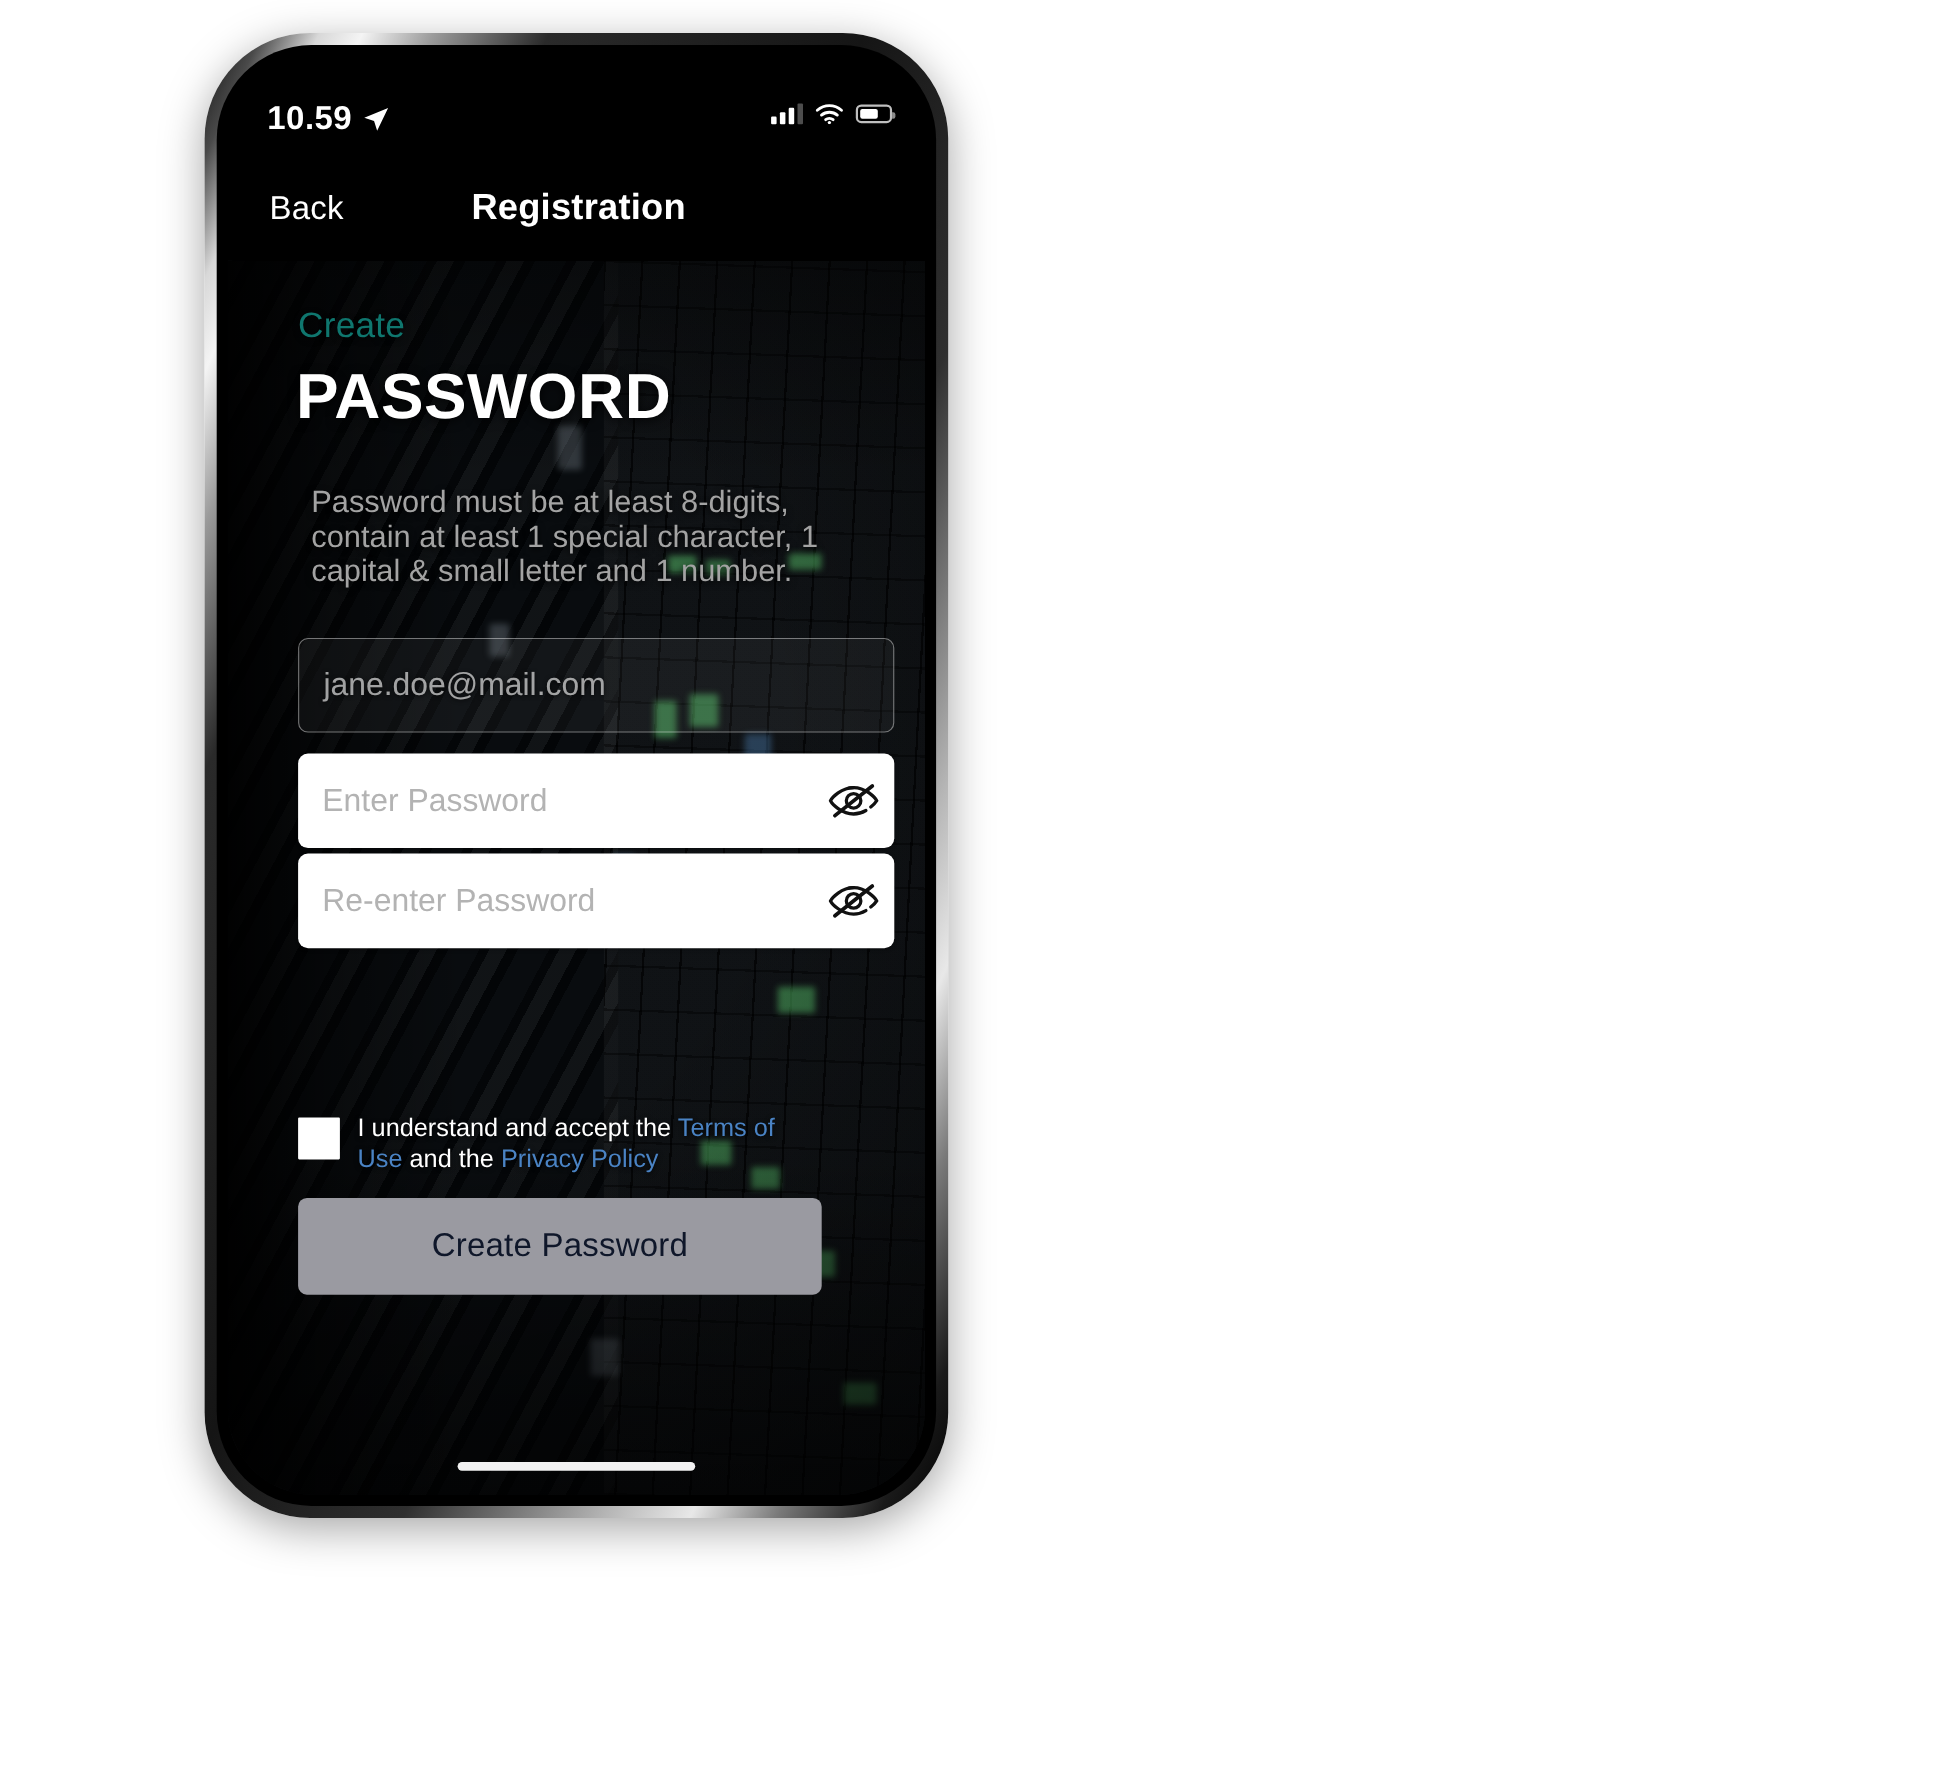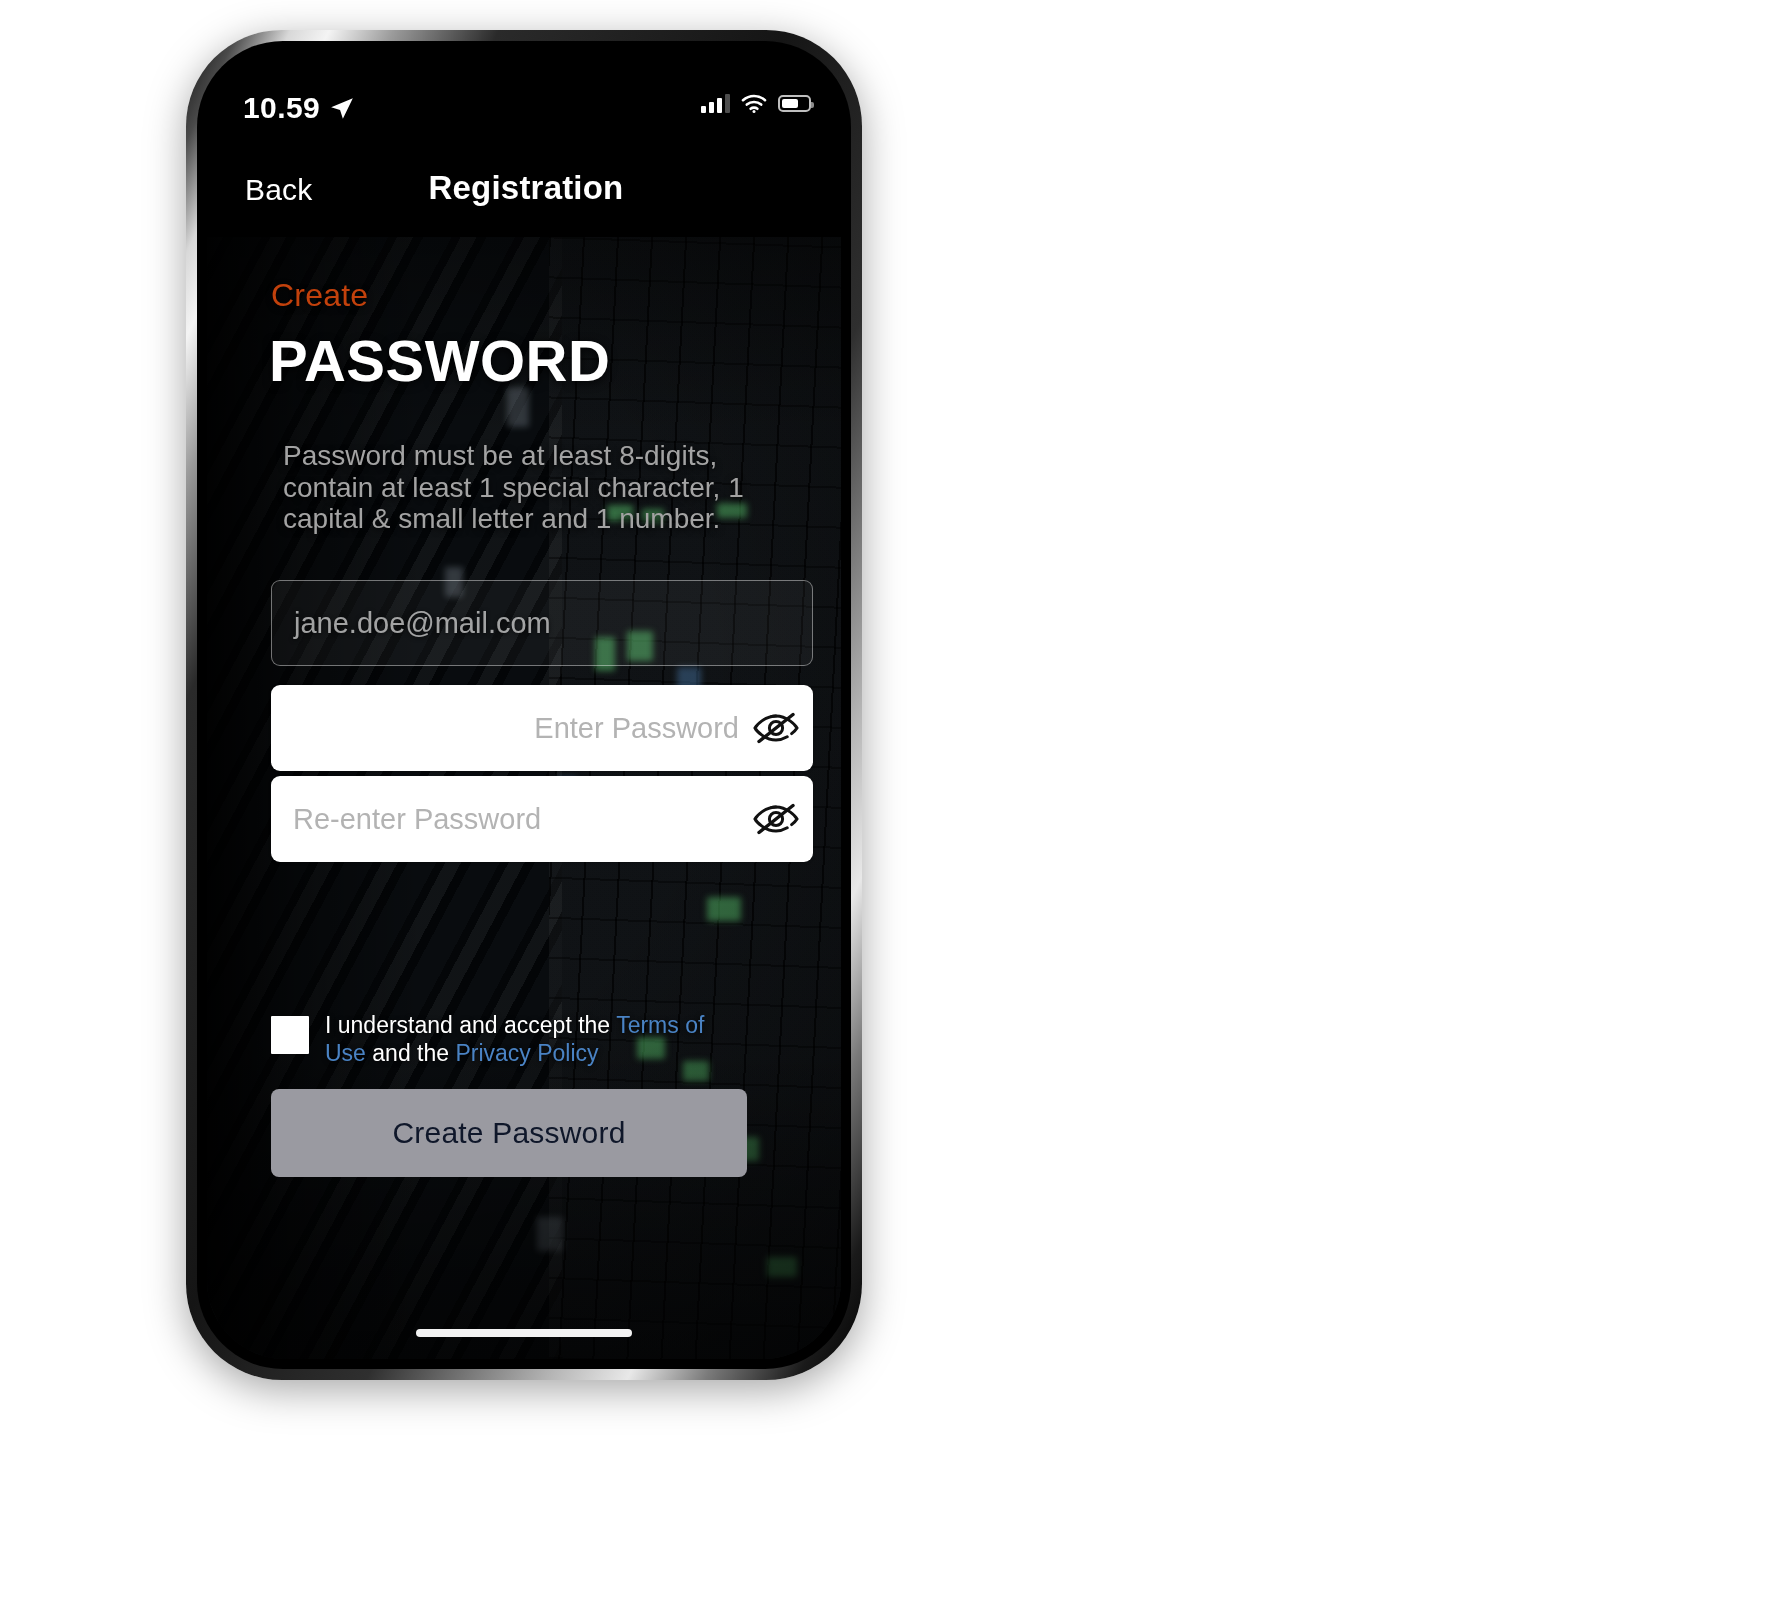--- a/index.html
+++ b/index.html
@@ -172,21 +172,21 @@
     background:
       linear-gradient(90deg, rgba(0,0,0,.92) 0%, rgba(0,0,0,.45) 14%, rgba(0,0,0,0) 34%),
       linear-gradient(180deg, rgba(0,0,0,.35) 0%, rgba(0,0,0,0) 18%, rgba(0,0,0,0) 72%, rgba(0,0,0,.55) 100%),
       radial-gradient(120% 80% at 30% 40%, rgba(0,0,0,0) 40%, rgba(0,0,0,.5) 100%);
   }
 
   
   #form-area{position:absolute;inset:0;z-index:20;}
   #kicker{
     position:absolute;left:64px;top:40px;
-    color:#c2410c;font-size:32px;font-weight:500;letter-spacing:.2px;
+    color:#0f766e;font-size:32px;font-weight:500;letter-spacing:.2px;
     text-shadow:0 2px 6px rgba(0,0,0,.8);
   }
   #big-title{
     position:absolute;left:62px;top:90px;
     color:#fff;font-size:58px;font-weight:700;letter-spacing:.5px;
     text-shadow:0 2px 10px rgba(0,0,0,.85);
   }
   #desc{
     position:absolute;left:64px;top:203px;width:472px;
     color:#a3a3a3;font-size:28px;line-height:1.13;font-weight:400;
@@ -206,21 +206,21 @@
   }
   #email-field .ph{
     padding-left:22px;color:rgba(255,255,255,.62);font-size:29px;
     text-shadow:0 1px 4px rgba(0,0,0,.7);
   }
   .white-field{
     background:#ffffff;
     border:none;
     box-shadow:0 1px 3px rgba(0,0,0,.25);
   }
-  #pass-field{top:448px;text-align:right;}
+  #pass-field{top:448px;}
   #repass-field{top:539px;}
   .white-field .ph{
     padding-left:22px;color:#b3b3b3;font-size:29px;flex:1;
   }
   .eye-btn{
     width:74px;height:100%;
     display:flex;align-items:center;justify-content:center;
     cursor:pointer;
   }
 

